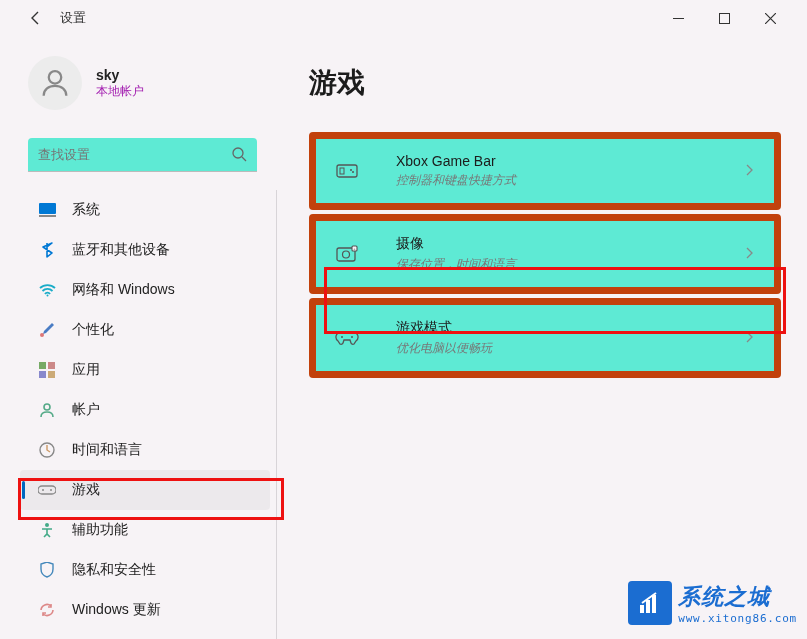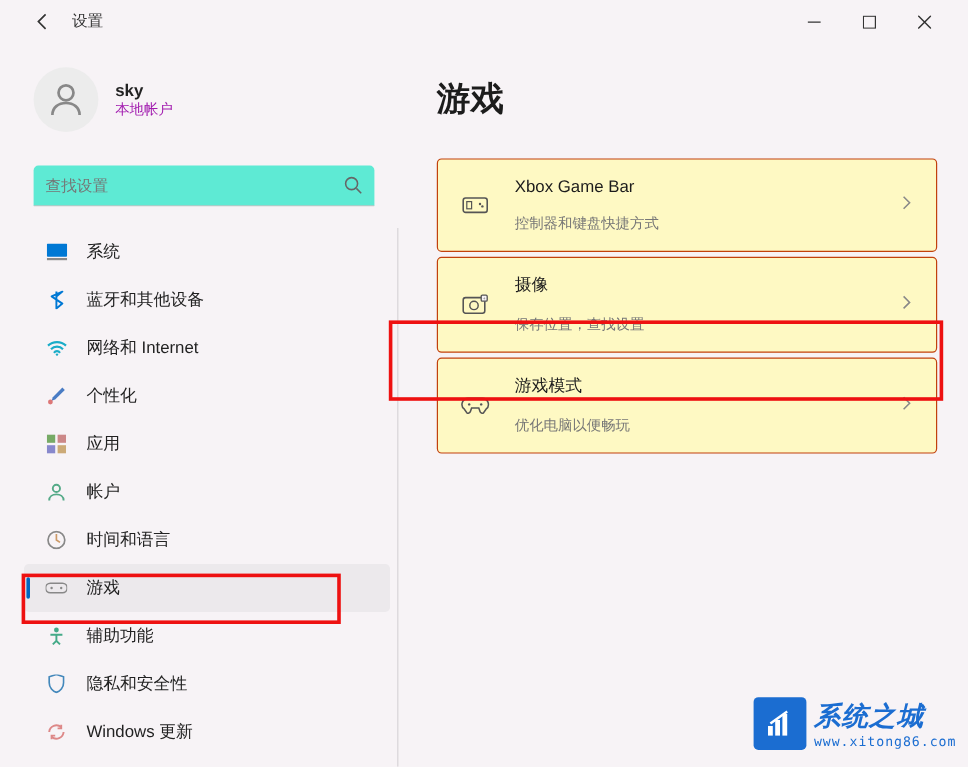--- a/index.html
+++ b/index.html
@@ -6,21 +6,21 @@
     body { width: 807px; height: 639px; background: #f7f3f6; position: relative; overflow: hidden; }
     
     .titlebar { height: 36px; display: flex; align-items: center; padding: 0 14px 0 24px; }
     .back-btn { width: 24px; height: 24px; display: flex; align-items: center; justify-content: center; cursor: pointer; margin-right: 12px; }
     .app-title { font-size: 13px; color: #333; }
     .win-controls { margin-left: auto; display: flex; }
     .win-btn { width: 46px; height: 32px; display: flex; align-items: center; justify-content: center; cursor: pointer; }
     
     .content { display: flex; height: calc(100% - 36px); }
     
-    .sidebar { width: 332px; padding: 20px 0 0 20px; display: flex; flex-direction: column; }
+    .sidebar { width: 277px; padding: 20px 0 0 20px; display: flex; flex-direction: column; }
     .user-block { display: flex; align-items: center; margin-bottom: 28px; padding-left: 8px; }
     .avatar { width: 54px; height: 54px; border-radius: 50%; background: #ececec; display: flex; align-items: center; justify-content: center; margin-right: 14px; }
     .username { font-size: 14px; font-weight: 600; color: #222; }
     .usersub { font-size: 12px; color: #a21caf; }
     
     .search-wrap { position: relative; margin: 0 20px 18px 8px; }
     .search-input { width: 100%; height: 34px; border: none; border-bottom: 1px solid #bbb; background: #5eead4; padding: 0 34px 0 10px; font-size: 13px; outline: none; border-radius: 4px 4px 0 0;}
     .search-icon { position: absolute; right: 10px; top: 8px; }
     
     .nav-list { border-right: 1px solid #d8d4d8; flex: 1; }
@@ -28,25 +28,25 @@
     .nav-item.active { background: #ece9ec; border-radius: 4px; margin-right: 6px;}
     .nav-item.active::before { content: ""; position: absolute; left: 2px; top: 11px; width: 3px; height: 18px; background: #0067c0; border-radius: 3px; }
     .nav-icon { width: 18px; height: 18px; margin-right: 16px; display: flex; align-items: center; justify-content: center; }
     
     .highlight-nav { position: absolute; border: 3px solid #e11; left: 18px; top: 478px; width: 266px; height: 42px; pointer-events: none; }
     .highlight-main { position: absolute; border: 3px solid #e11; left: 324px; top: 267px; width: 462px; height: 67px; pointer-events: none; }
     
     .main { flex: 1; padding: 28px 26px 0 32px; }
     .page-title { font-size: 28px; font-weight: 600; margin-bottom: 30px; color: #1c1c1c; }
     
-    .card { background: #fef9c3; border: 1px solid #c2410c; border-radius: 4px; display: flex; align-items: center; padding: 14px 20px 14px 18px; margin-bottom: 4px; cursor: pointer; }
+    .card { background: #5eead4; border: 7px solid #c2410c; border-radius: 4px; display: flex; align-items: center; padding: 14px 20px 14px 18px; margin-bottom: 4px; cursor: pointer; gap: 16px; }
     .card-icon { width: 26px; height: 26px; margin-right: 20px; display: flex; align-items: center; justify-content: center; color: #555;}
     .card-body { flex: 1; }
     .card-title { font-size: 14px; color: #1c1c1c; }
-    .card-sub { font-size: 12px; color: #777; margin-top: 15px;}
+    .card-sub { font-size: 12px; color: #777; margin-top: 3px; font-style: italic;}
     .chevron { color: #888; }
     
     .watermark { position: absolute; right: 10px; bottom: 14px; display: flex; align-items: center; }
     .wm-logo { width: 44px; height: 44px; background: #1b6dd1; border-radius: 4px; display:flex; align-items:center; justify-content:center; margin-right:6px;}
     .wm-text { display:flex; flex-direction:column;}
     .wm-main { font-size: 22px; font-weight: 700; color: #1b6dd1; font-style: italic; letter-spacing: 1px;}
     .wm-sub { font-size: 11px; color: #1b6dd1; letter-spacing: 0.8px; font-family: monospace;}
   </style>
 </head>
 <body>
@@ -118,21 +118,21 @@
           </span>
         <span>蓝牙和其他设备</span>
       </div>
       <div class="nav-item">
         <span class="nav-icon">
             <svg width="17" height="14" viewBox="0 0 17 14">
               <path d="M1 5a11 11 0 0115 0M3.5 8a7 7 0 0110 0M6 11a3 3 0 015 0" stroke="#1aacc8" stroke-width="1.8" fill="none"></path>
               <circle cx="8.5" cy="12.5" r="1" fill="#1aacc8"></circle>
             </svg>
           </span>
-        <span>网络和 Internet</span>
+        <span>网络和 Windows</span>
       </div>
       <div class="nav-item">
         <span class="nav-icon">
             <svg width="16" height="16" viewBox="0 0 16 16">
               <path d="M13 1l2 2-8 8-3 1 1-3z" fill="#4a7cc4"></path>
               <circle cx="3" cy="13" r="2" fill="#d77"></circle>
             </svg>
           </span>
         <span>个性化</span>
       </div>
@@ -229,21 +229,21 @@
       <div class="card-icon">
           <svg width="22" height="18" viewBox="0 0 22 18">
             <rect x="1" y="3" width="18" height="13" rx="2" stroke="#555" stroke-width="1.3" fill="none"></rect>
             <circle cx="10" cy="9.5" r="3.5" stroke="#555" stroke-width="1.2" fill="none"></circle>
             <rect x="16" y="1" width="5" height="5" rx="1" stroke="#555" fill="#f7f3f6" stroke-width="1.1"></rect>
             <text x="18.5" y="5" font-size="4" text-anchor="middle" fill="#555">+</text>
           </svg>
         </div>
       <div class="card-body">
         <div class="card-title">摄像</div>
-        <div class="card-sub">保存位置，查找设置</div>
+        <div class="card-sub">保存位置，时间和语言</div>
       </div>
       <span class="chevron"><svg width="8" height="12">
             <path d="M1 1l5 5-5 5" stroke="#888" stroke-width="1.3" fill="none"></path>
           </svg></span>
     </div>
 
     <div class="card">
       <div class="card-icon">
           <svg width="24" height="16" viewBox="0 0 24 16">
             <path d="M6 2h12a5 5 0 013 9l-2 3a2 2 0 01-3-1l-1-3h-6l-1 3a2 2 0 01-3 1l-2-3a5 5 0 013-9z" stroke="#555" stroke-width="1.3" fill="none"></path>

